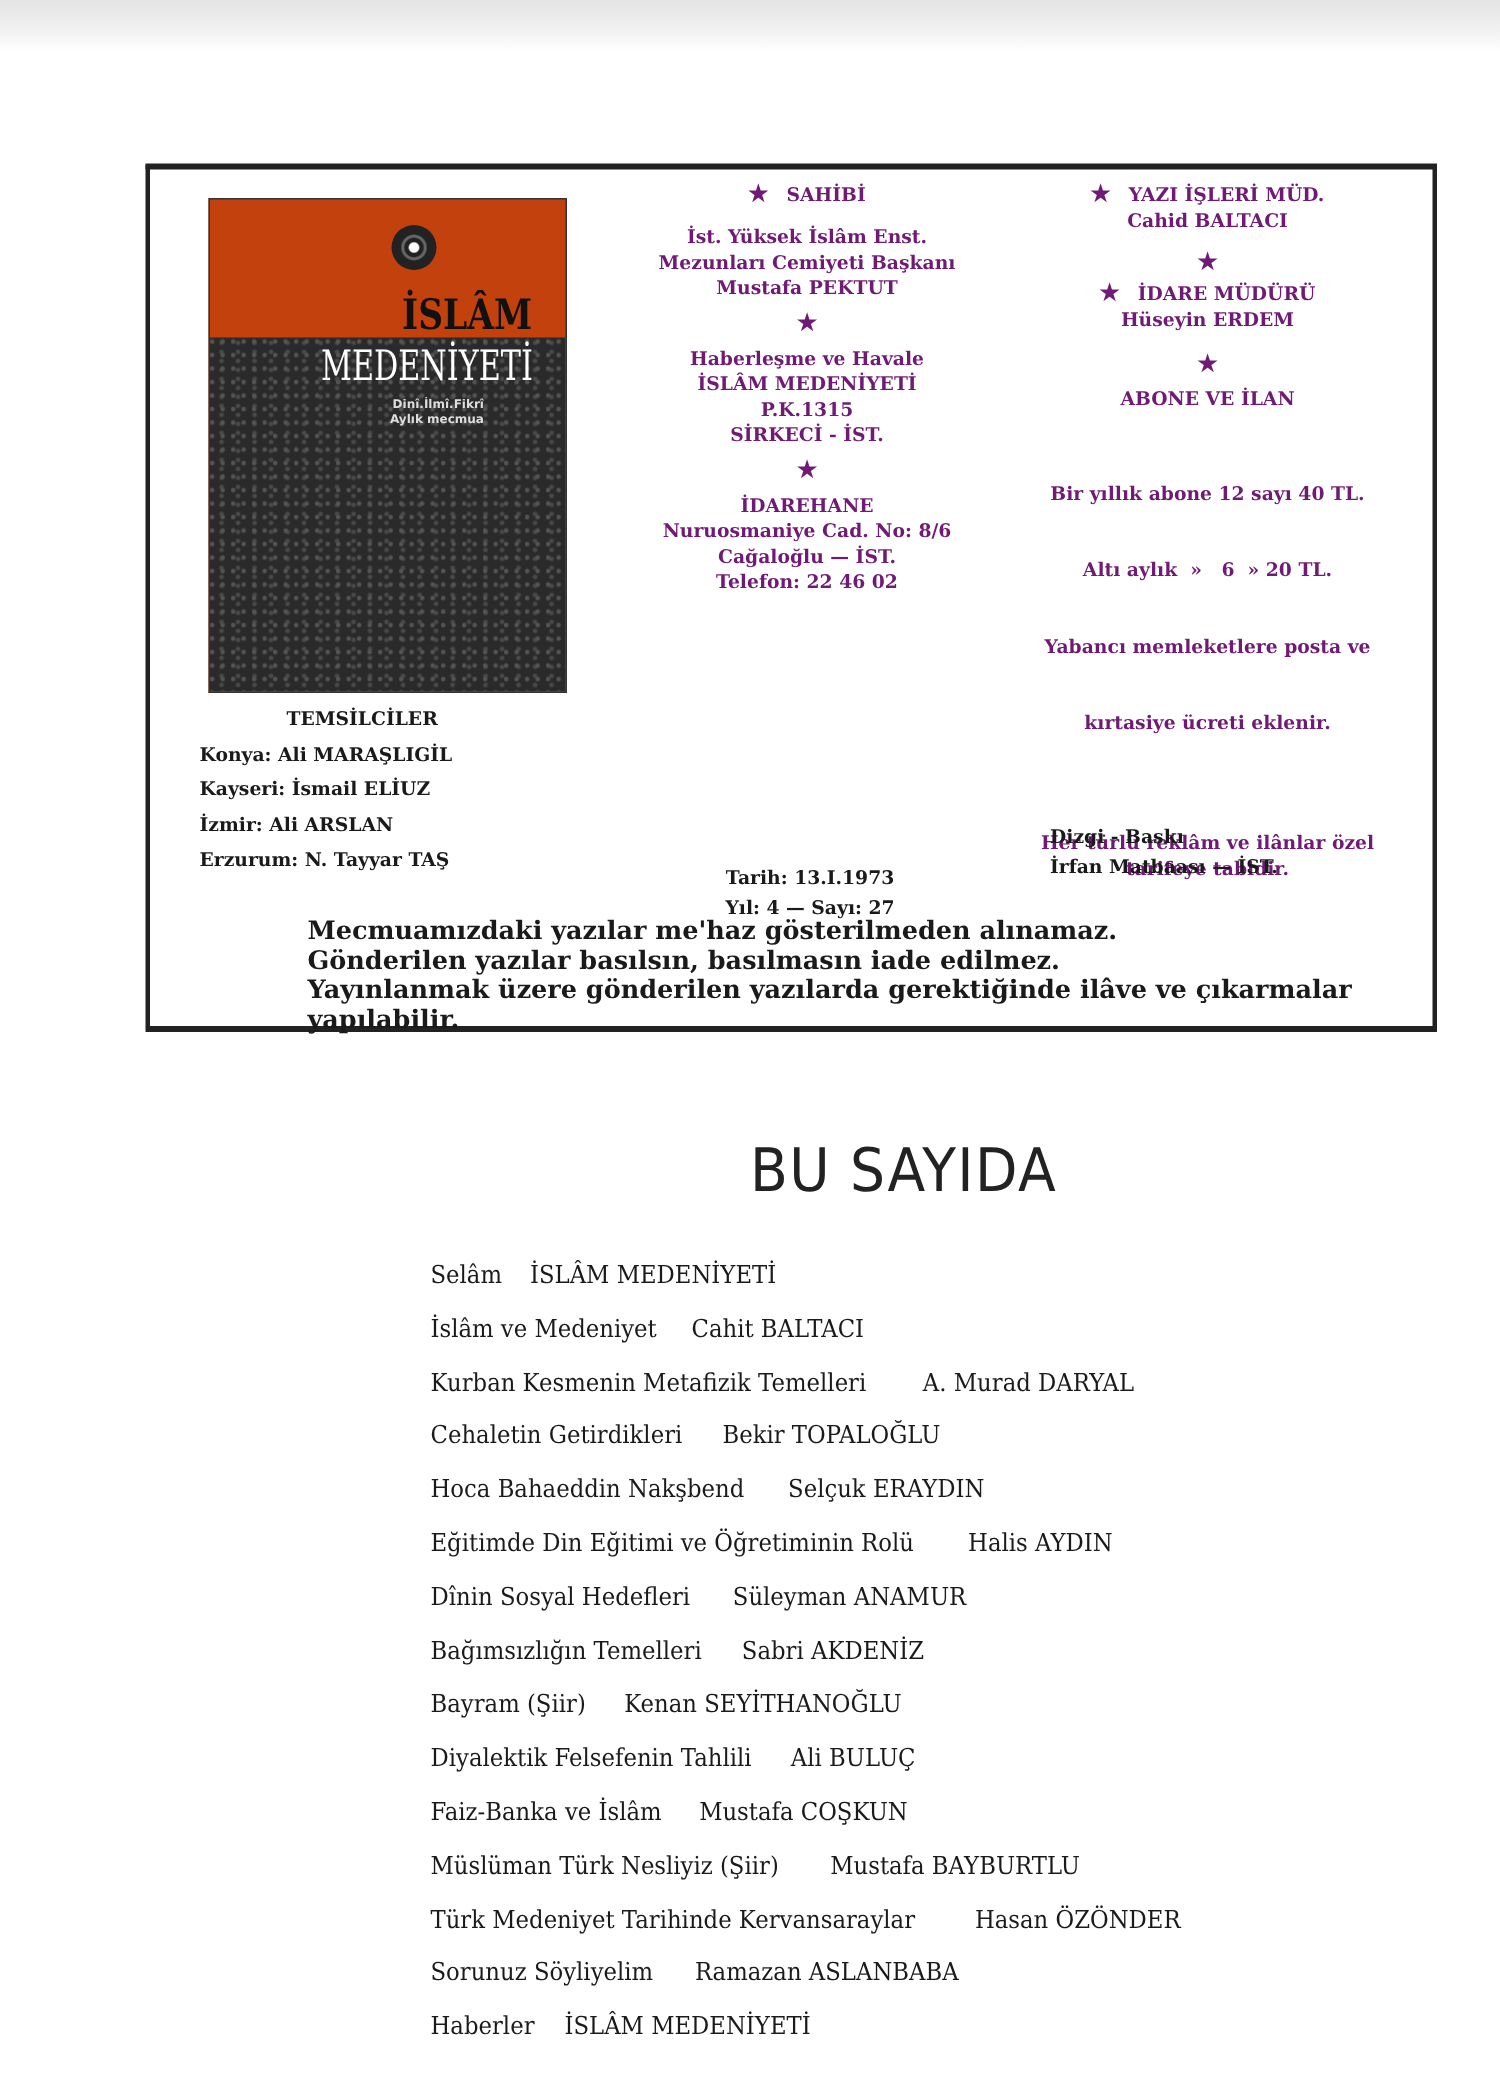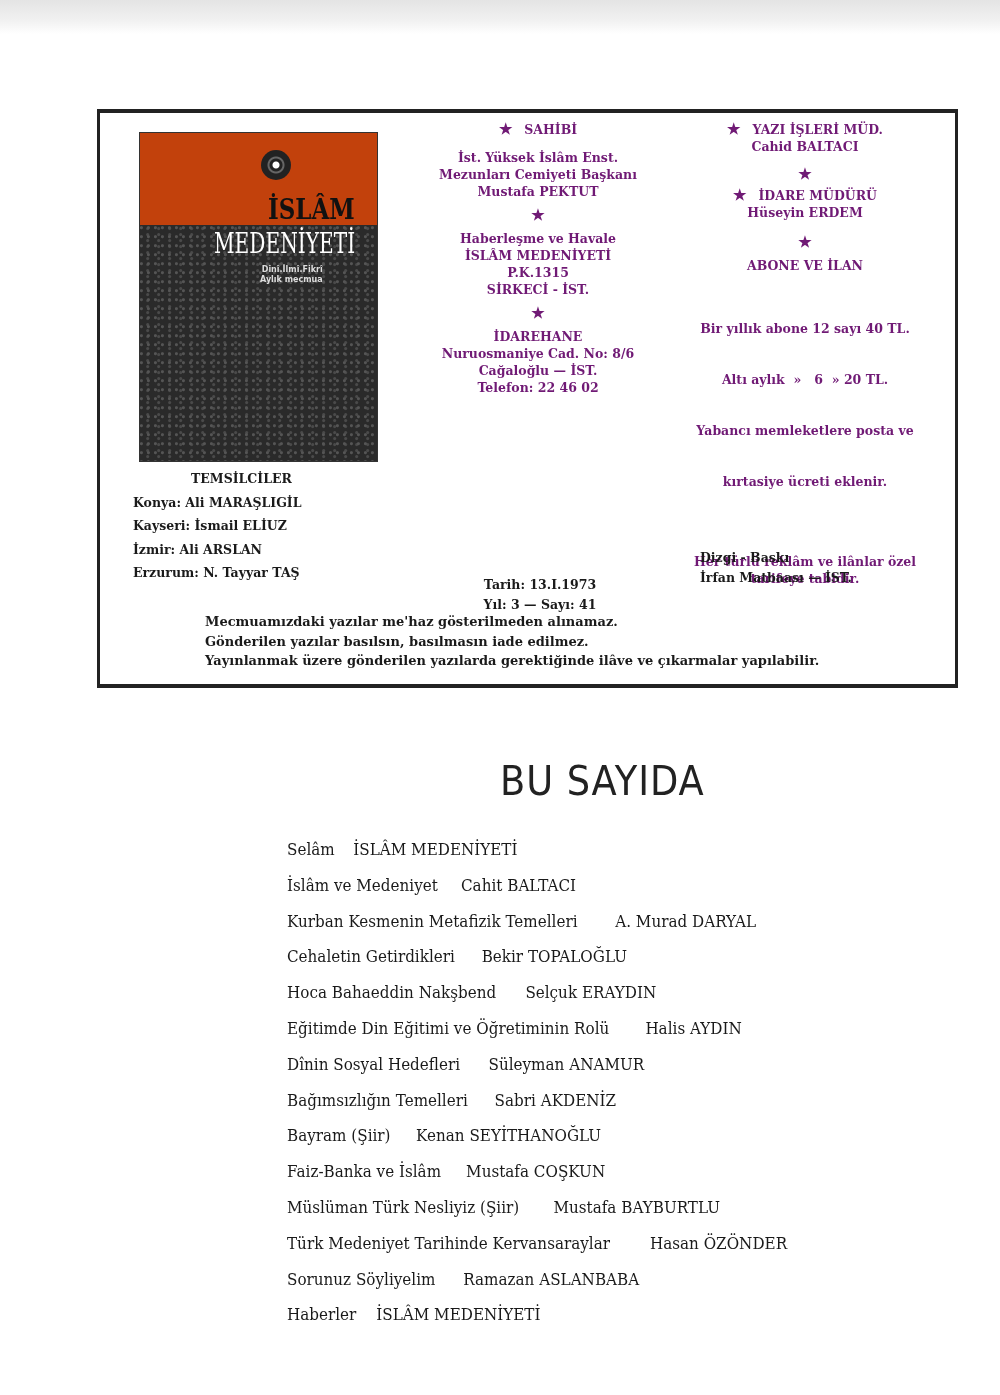--- a/index.html
+++ b/index.html
@@ -69,21 +69,21 @@
   .temsil .title { padding-left: 58px; }
   .tarih {
     position: absolute; left: 440px; top: 548px; width: 200px; text-align: center;
     font-weight: bold; font-size: 12.5px; line-height: 20px; margin-top: 27px;
   }
   .dizgi {
     position: absolute; left: 700px; top: 548px; width: 240px; text-align: left;
     font-weight: bold; font-size: 12.5px; line-height: 20px;
   }
   .notes {
-    position: absolute; left: 205px; top: 612px; font-weight: bold; font-size: 13px;
+    position: absolute; left: 205px; top: 612px; font-weight: bold; font-size: 17px;
     line-height: 19.5px;
   }
 
   .bu-sayida {
     position: absolute; left: 500px; top: 758px; font-family: "DejaVu Sans", sans-serif;
     font-size: 40px; color: #222; letter-spacing: 1px;
     transform: scaleX(0.92); transform-origin: left top;
   }
   .toc {
     position: absolute; left: 287px; top: 840px; width: 666px;
@@ -168,21 +168,21 @@
 <div class="temsil">
   <div class="title">TEMSİLCİLER</div>
   <div>Konya: Ali MARAŞLIGİL</div>
   <div>Kayseri: İsmail ELİUZ</div>
   <div>İzmir: Ali ARSLAN</div>
   <div>Erzurum: N. Tayyar TAŞ</div>
 </div>
 
 <div class="tarih">
   <div>Tarih: 13.I.1973</div>
-  <div>Yıl: 3 — Sayı: 41</div>
+  <div>Yıl: 4 — Sayı: 27</div>
 </div>
 
 <div class="dizgi">
   <div>Dizgi - Baskı</div>
   <div>İrfan Matbaası — İST.</div>
 </div>
 
 <div class="notes">
   <div>Mecmuamızdaki yazılar me'haz gösterilmeden alınamaz.</div>
   <div>Gönderilen yazılar basılsın, basılmasın iade edilmez.</div>
@@ -222,20 +222,24 @@
     </div>
   <div class="toc-row">
       <span class="t">Bağımsızlığın Temelleri</span>
       <span class="a">Sabri AKDENİZ</span>
     </div>
   <div class="toc-row">
       <span class="t">Bayram (Şiir)</span>
       <span class="a">Kenan SEYİTHANOĞLU</span>
     </div>
   <div class="toc-row">
+      <span class="t">Diyalektik Felsefenin Tahlili</span>
+      <span class="a">Ali BULUÇ</span>
+    </div>
+  <div class="toc-row">
       <span class="t">Faiz-Banka ve İslâm</span>
       <span class="a">Mustafa COŞKUN</span>
     </div>
   <div class="toc-row">
       <span class="t">Müslüman Türk Nesliyiz (Şiir)</span>
       <span class="a">Mustafa BAYBURTLU</span>
     </div>
   <div class="toc-row">
       <span class="t">Türk Medeniyet Tarihinde Kervansaraylar</span>
       <span class="a">Hasan ÖZÖNDER</span>

